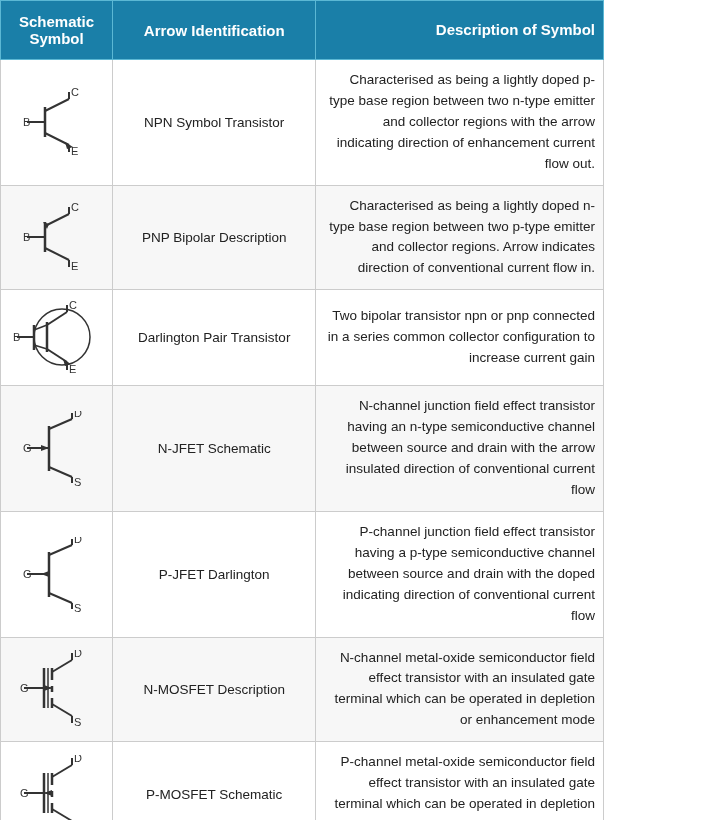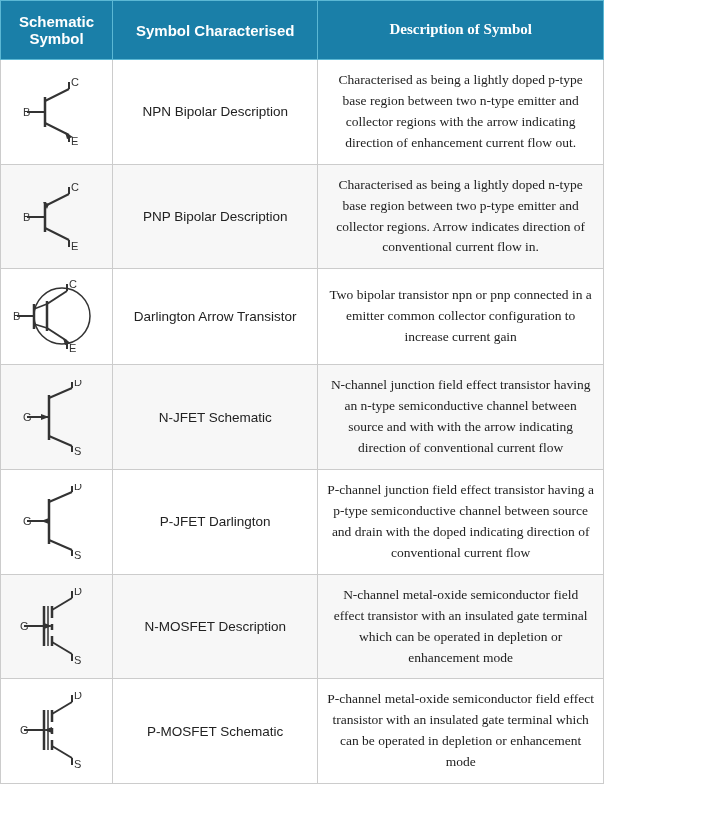--- a/index.html
+++ b/index.html
@@ -41,43 +41,42 @@
       color: #222;
     }
     .col-symbol {
       width: 114px;
     }
     .col-id {
       width: 238px;
     }
     .col-desc {
       width: 354px;
-      text-align: center;
+      text-align: right;
       line-height: 1.55;
-      font-family: Liberation Serif, serif;
     }
     svg {
       display: block;
       margin: 0 auto;
     }
     .sym-label {
       font-size: 11px;
       fill: #333;
       font-family: Arial, sans-serif;
     }
   </style>
 </head>
 <body>
 
 <table>
   <thead>
     <tr>
       <th class="col-symbol" style="white-space:pre-line;">Schematic
 Symbol</th>
-      <th class="col-id">Symbol Characterised</th>
+      <th class="col-id">Arrow Identification</th>
       <th class="col-desc">Description of Symbol</th>
     </tr>
   </thead>
   <tbody id="table-body">
   <tr>
         <td class="col-symbol">
           <svg width="80" height="70" viewBox="0 0 80 70">
 
     <line x1="28" y1="20" x2="28" y2="50" stroke="#333" stroke-width="2.5"></line>
 
@@ -91,21 +90,21 @@
 
     <line x1="52" y1="12" x2="52" y2="5" stroke="#333" stroke-width="2"></line>
 
     <line x1="52" y1="58" x2="52" y2="65" stroke="#333" stroke-width="2"></line>
 
     <text x="54" y="9" class="sym-label">C</text>
     <text x="6" y="39" class="sym-label">B</text>
     <text x="54" y="68" class="sym-label">E</text>
   </svg>
         </td>
-        <td class="col-id">NPN Bipolar Description</td>
+        <td class="col-id">NPN Symbol Transistor</td>
         <td class="col-desc">Characterised as being a lightly doped p-type base region between two n-type emitter and collector regions with the arrow indicating direction of enhancement current flow out.</td>
       </tr>
       <tr>
         <td class="col-symbol">
           <svg width="80" height="70" viewBox="0 0 80 70">
 
     <line x1="28" y1="20" x2="28" y2="50" stroke="#333" stroke-width="2.5"></line>
 
     <line x1="28" y1="24" x2="52" y2="12" stroke="#333" stroke-width="2"></line>
 
@@ -149,22 +148,22 @@
     <line x1="55" y1="62" x2="55" y2="70" stroke="#333" stroke-width="2"></line>
 
     <line x1="22" y1="30" x2="35" y2="25" stroke="#333" stroke-width="1.5"></line>
     <line x1="22" y1="45" x2="35" y2="49" stroke="#333" stroke-width="1.5"></line>
 
     <text x="57" y="9" class="sym-label">C</text>
     <text x="1" y="41" class="sym-label">B</text>
     <text x="57" y="73" class="sym-label">E</text>
   </svg>
         </td>
-        <td class="col-id">Darlington Arrow Transistor</td>
-        <td class="col-desc">Two bipolar transistor npn or pnp connected in a emitter common collector configuration to increase current gain</td>
+        <td class="col-id">Darlington Pair Transistor</td>
+        <td class="col-desc">Two bipolar transistor npn or pnp connected in a series common collector configuration to increase current gain</td>
       </tr>
       <tr>
         <td class="col-symbol">
           <svg width="80" height="75" viewBox="0 0 80 75">
 
     <line x1="32" y1="15" x2="32" y2="60" stroke="#333" stroke-width="2.5"></line>
 
     <line x1="10" y1="37" x2="32" y2="37" stroke="#333" stroke-width="2"></line>
 
     <line x1="32" y1="18" x2="55" y2="8" stroke="#333" stroke-width="2"></line>
@@ -174,21 +173,21 @@
     <line x1="55" y1="66" x2="55" y2="72" stroke="#333" stroke-width="2"></line>
 
     <polygon points="24,34 32,37 24,40" fill="#333"></polygon>
 
     <text x="57" y="6" class="sym-label">D</text>
     <text x="6" y="41" class="sym-label">G</text>
     <text x="57" y="75" class="sym-label">S</text>
   </svg>
         </td>
         <td class="col-id">N-JFET Schematic</td>
-        <td class="col-desc">N-channel junction field effect transistor having an n-type semiconductive channel between source and with with the arrow indicating direction of conventional current flow</td>
+        <td class="col-desc">N-channel junction field effect transistor having an n-type semiconductive channel between source and drain with the arrow insulated direction of conventional current flow</td>
       </tr>
       <tr>
         <td class="col-symbol">
           <svg width="80" height="75" viewBox="0 0 80 75">
 
     <line x1="32" y1="15" x2="32" y2="60" stroke="#333" stroke-width="2.5"></line>
 
     <line x1="10" y1="37" x2="32" y2="37" stroke="#333" stroke-width="2"></line>
 
     <line x1="32" y1="18" x2="55" y2="8" stroke="#333" stroke-width="2"></line>

